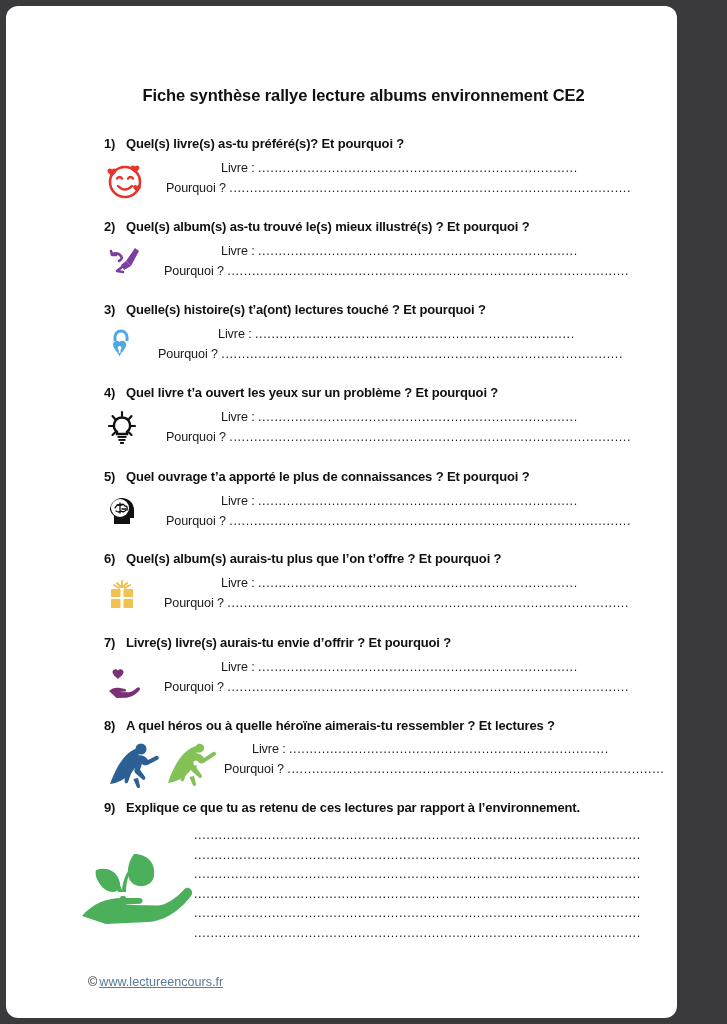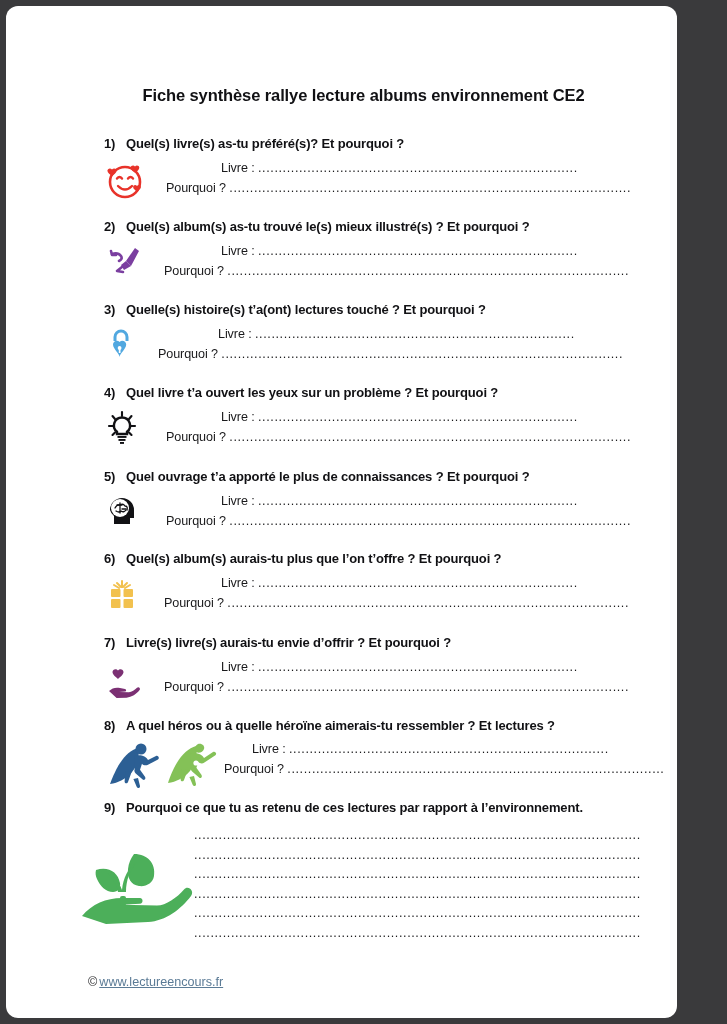--- a/index.html
+++ b/index.html
@@ -337,21 +337,21 @@
         <span class="dots">..............................................................................</span>
       </div>
       <div class="line-row" style="left:218px; top:44px">
         <span class="lbl">Pourquoi ?</span>
         <span class="dots">............................................................................................</span>
       </div>
     </div>
 
     <div class="qblock" style="top:794px">
       <div class="q-head">
-        <span class="q-num">9)</span><span>Pourquoi ce que tu as retenu de ces lectures par rapport à l’environnement.</span>
+        <span class="q-num">9)</span><span>Explique ce que tu as retenu de ces lectures par rapport à l’environnement.</span>
       </div>
     </div>
 
     <div class="plant-slot">
       <svg width="120" height="85" viewBox="0 0 120 85">
         <g fill="#4CAF5A">
           <path d="M58 8 c14 0 22 10 20 22 c-1 7 -8 11 -15 10 c-8 -1 -12 -8 -11 -17 c0.6 -6 3 -11 6 -15z"></path>
           <path d="M20 24 c12 -4 22 2 24 13 c0.8 5 -2 9 -7 9 c-7 0 -13 -6 -16 -13 c-1.4 -3 -1.8 -6 -1 -9z"></path>
           <path d="M50 46 c0 -12 4 -22 11 -30 c-9 6 -14 16 -15 28 c-3 -8 -8 -14 -15 -17 c6 6 10 12 11 19z"></path>
           <path d="M6 70 c10 -12 24 -18 40 -18 l18 0 c3.4 0 3.4 5.6 0 5.8 l-19 1 l36 0.6 c9 0 20 -8 27 -16 c4 -4.6 11 1.4 7 6.6 c-10 13 -25 25 -43 26 l-42 2 z"></path>

